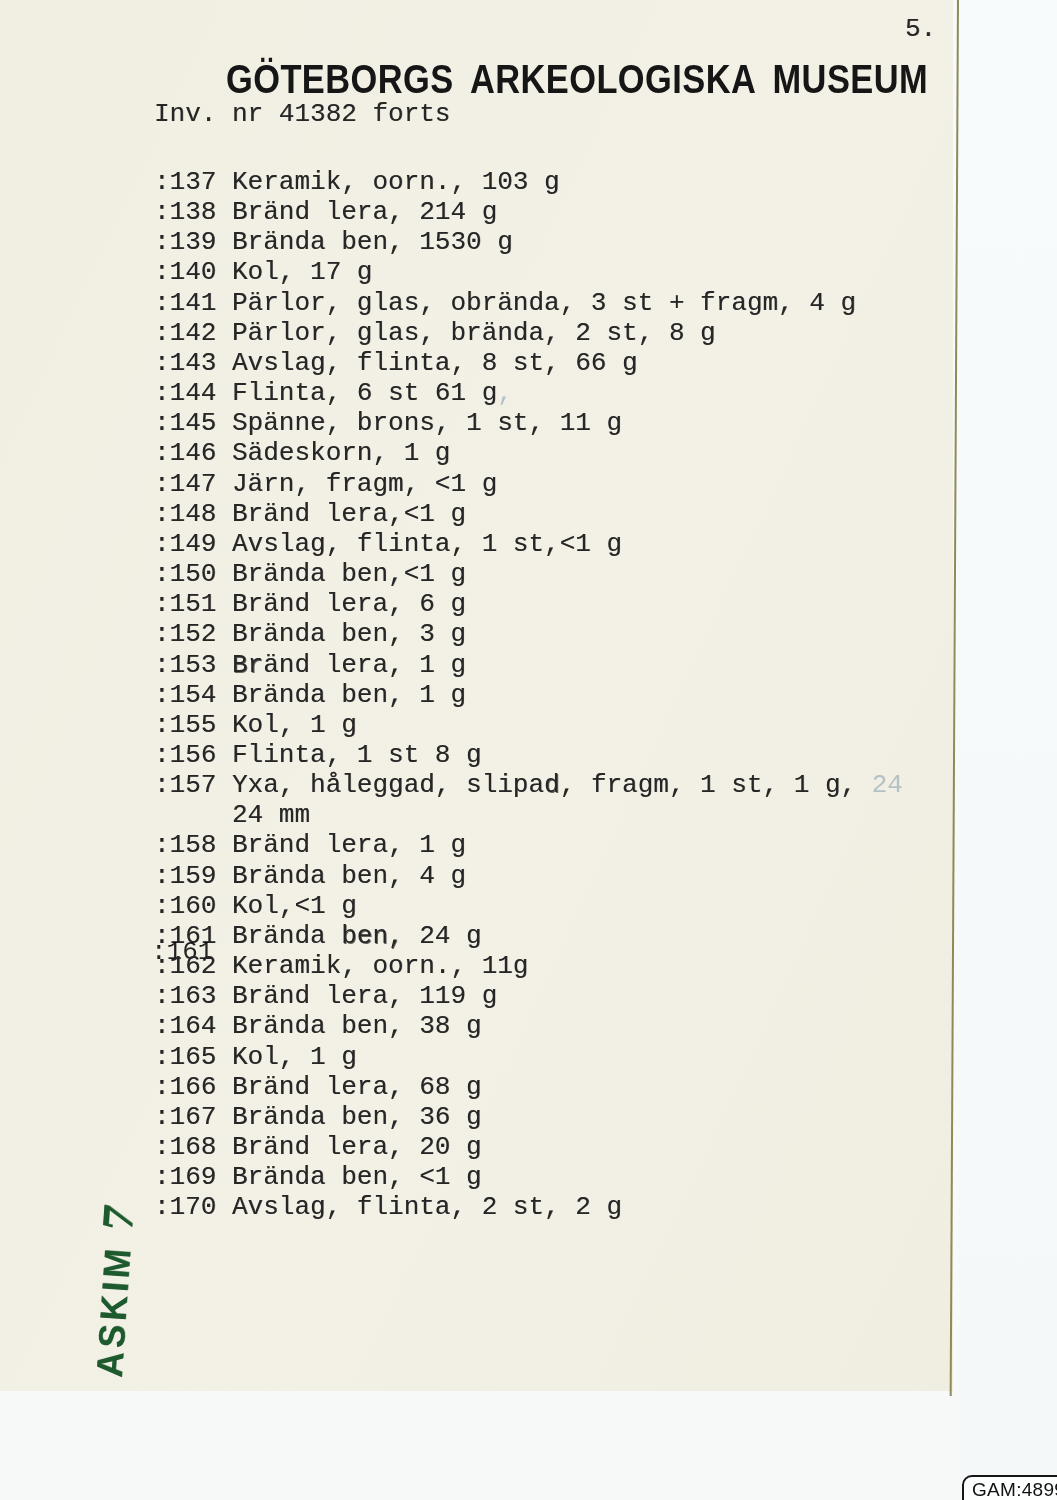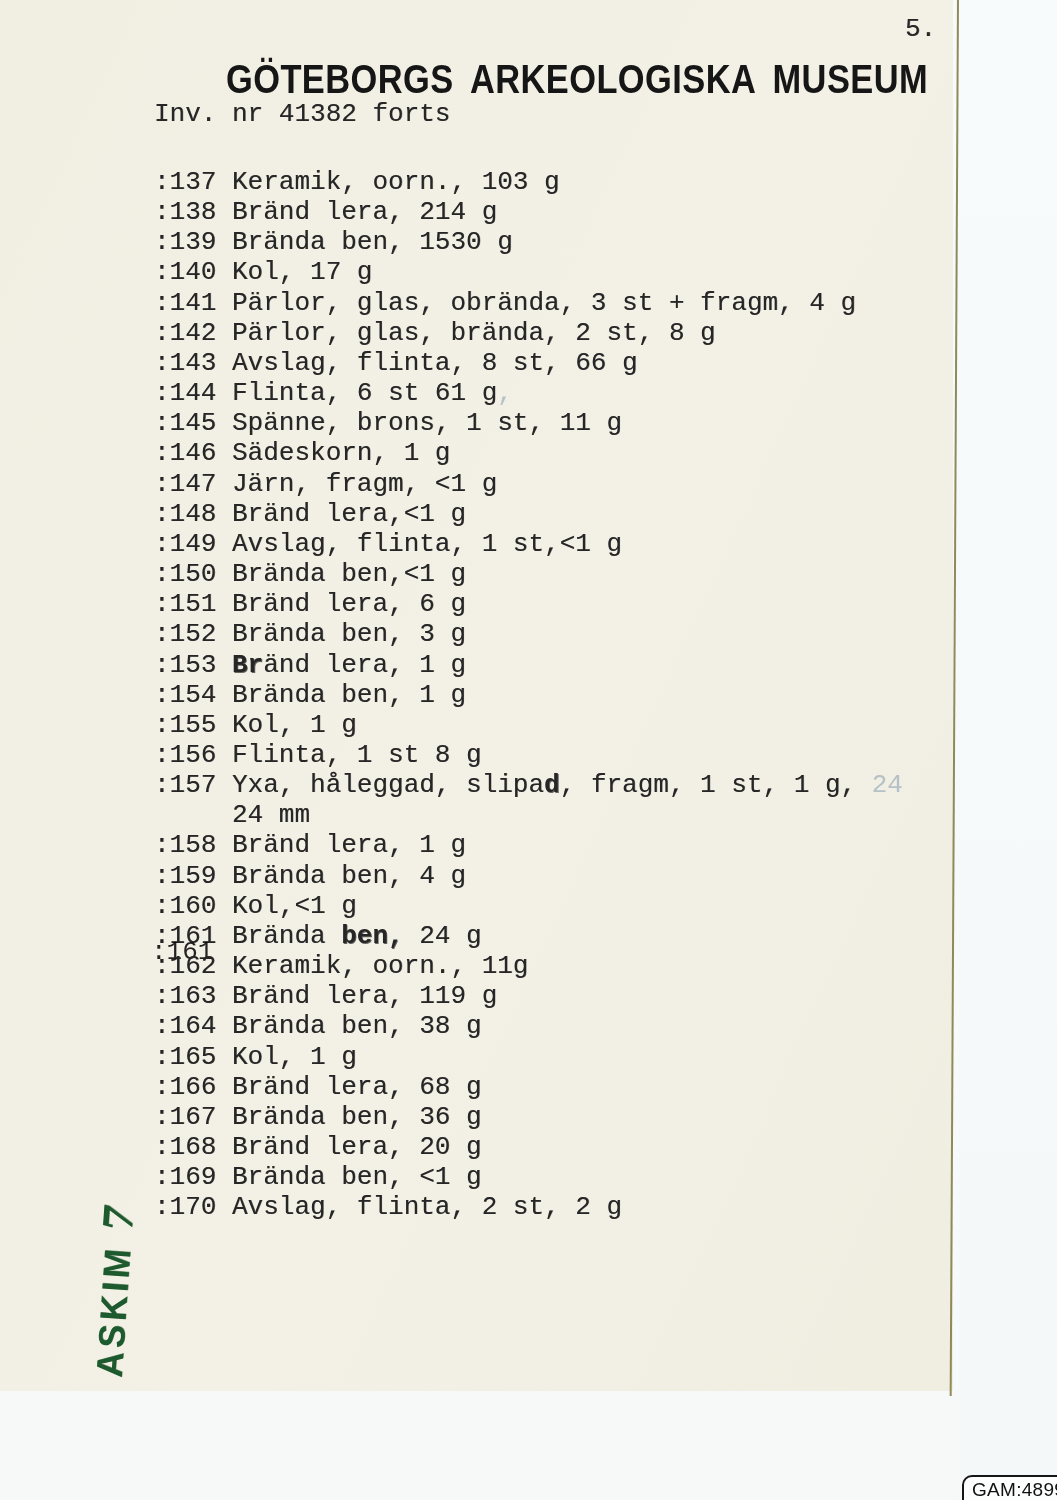--- a/index.html
+++ b/index.html
@@ -68,21 +68,21 @@
     position: absolute; left: 154px; top: 99px;
   }
   .inventory-list {
     position: absolute; left: 154px; top: 167px;
   }
   .inventory-list .line {
     line-height: 30.15px;
     position: relative;
   }
   .seg-n { }
-  .seg-b { font-weight: bold; text-shadow: 0.8px 0.6px 0 rgba(40,40,40,0.7); }
+  .seg-b { font-weight: normal; text-shadow: 0.8px 0.6px 0 rgba(40,40,40,0.7); }
   .seg-f { color: #b4c1c6; text-shadow: none; }
   .ghost-overlay {
     position: absolute;
     left: -3px; top: 16px;
     color: #000000;
     text-shadow: none;
     opacity: 0.85;
   }
   
   .stamp-anchor {

